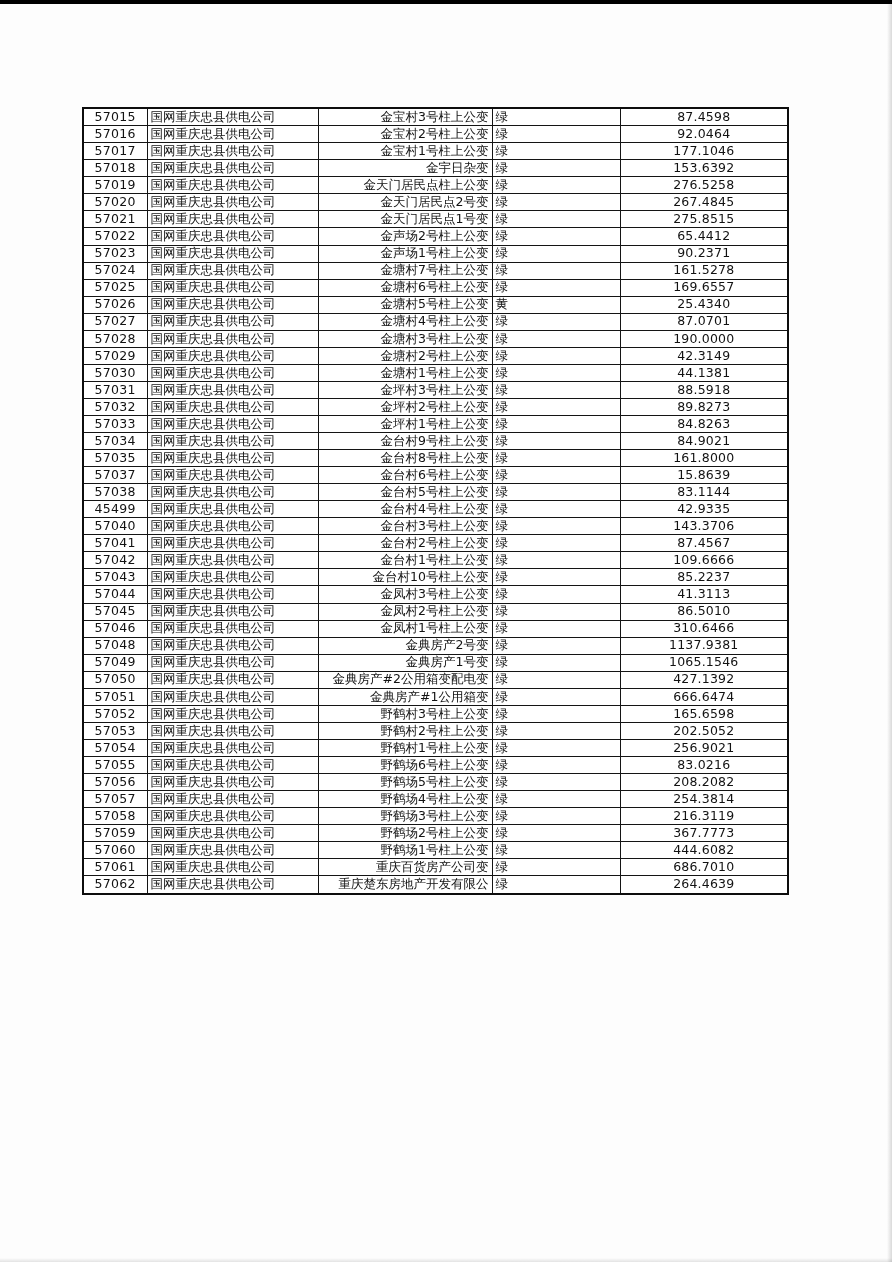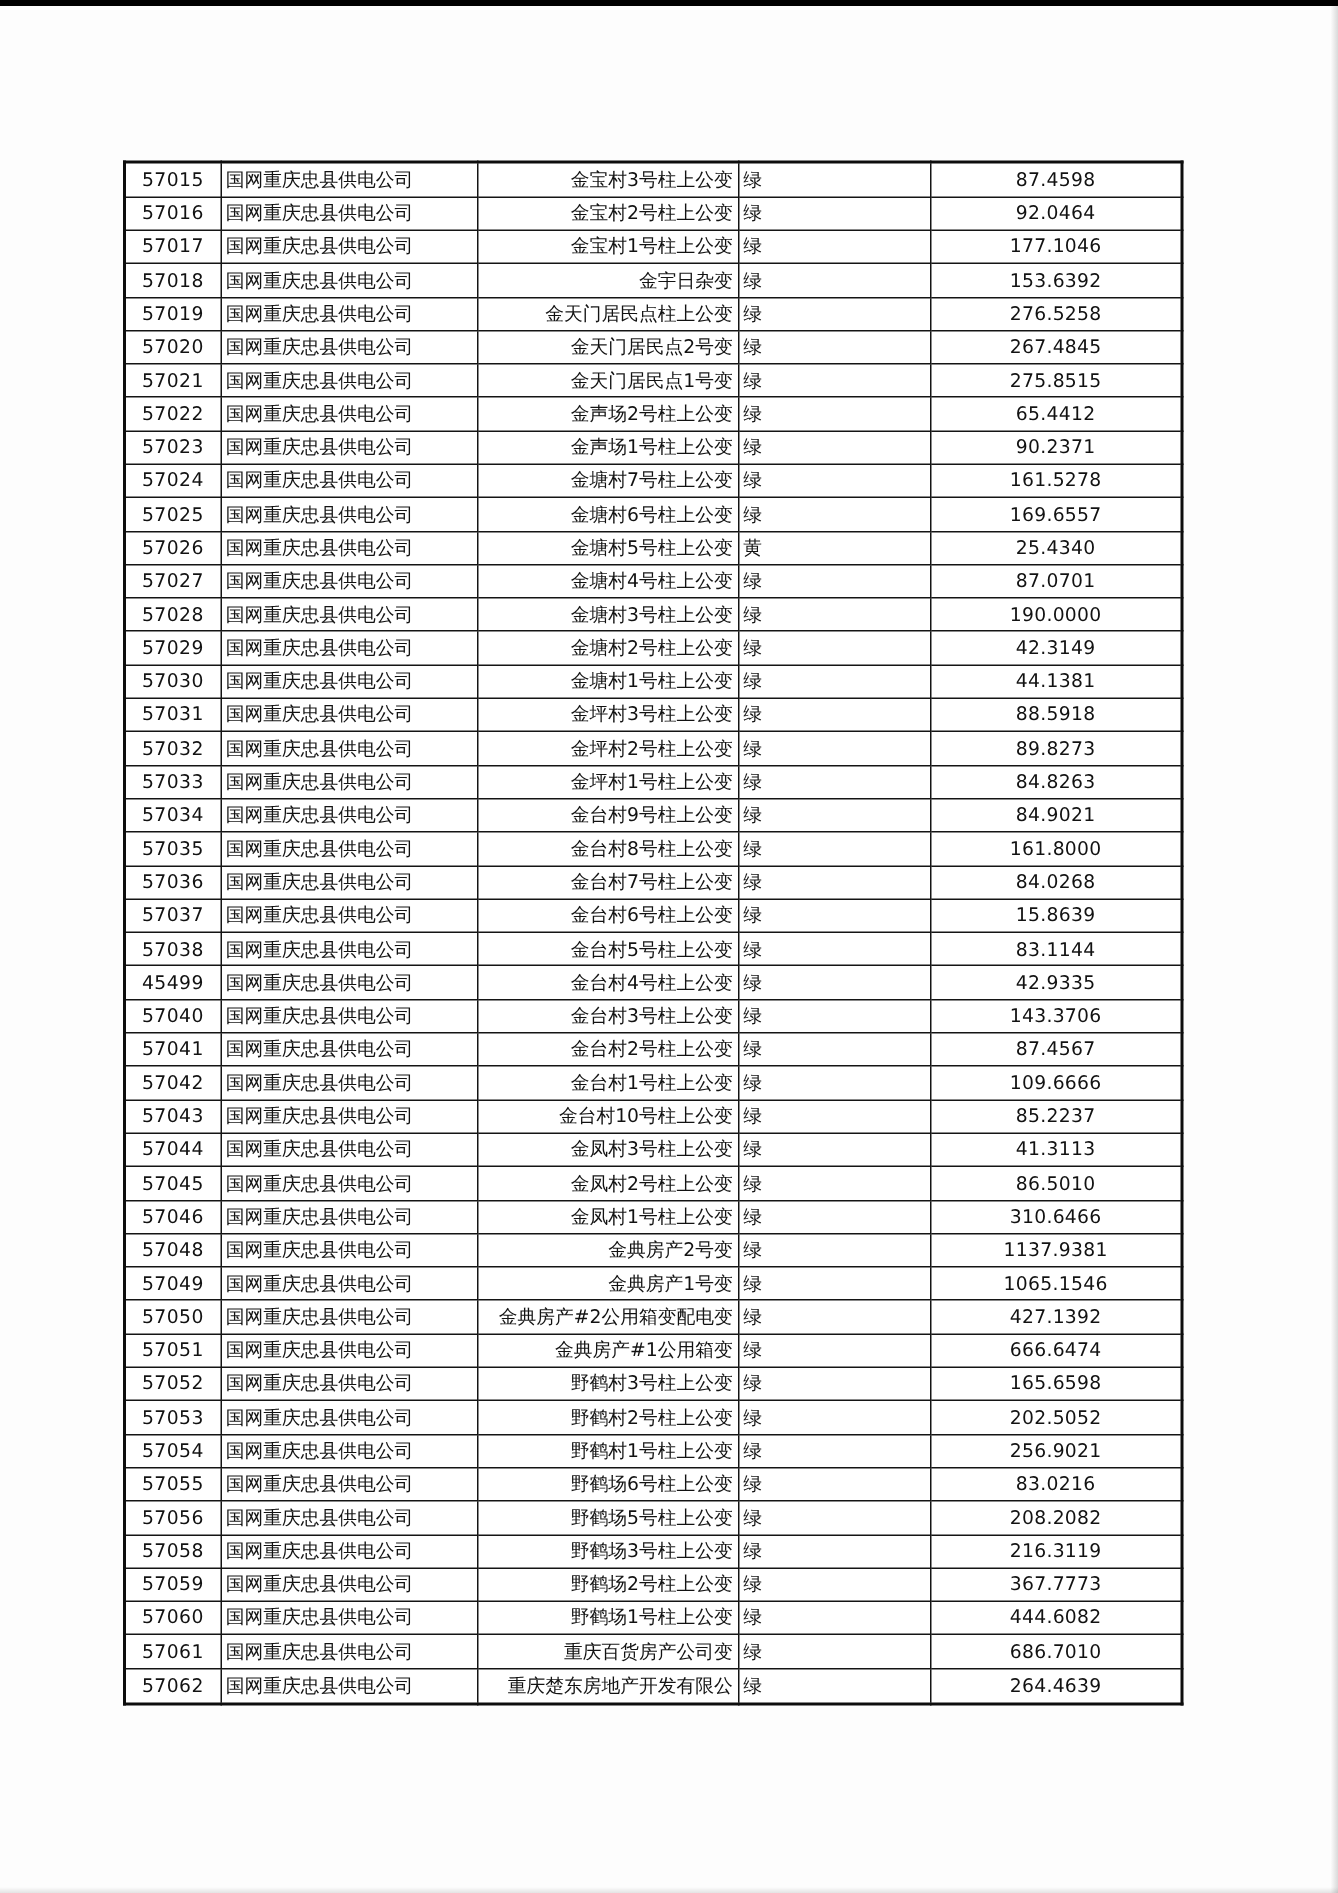--- a/index.html
+++ b/index.html
@@ -27,21 +27,21 @@
     position: absolute;
     left: 0; bottom: 0;
     width: 892px; height: 4px;
     background: linear-gradient(to bottom, rgba(0,0,0,0), rgba(0,0,0,0.10));
   }
   table.grid {
     position: absolute;
     left: 82px;
     top: 107px;
     width: 705px;
-    height: 1030px;
+    height: 788px;
     border-collapse: collapse;
     table-layout: fixed;
     background: #ffffff;
     border: 2px solid #0d0d0d;
   }
   table.grid td {
     border: 1px solid #141414;
     color: #121212;
     font-size: 12.5px;
     line-height: 1;
@@ -213,27 +213,20 @@
     <td class="c-value">84.9021</td>
   </tr>
       <tr>
     <td class="c-id">57035</td>
     <td class="c-company">国网重庆忠县供电公司</td>
     <td class="c-name">金台村8号柱上公变</td>
     <td class="c-status">绿</td>
     <td class="c-value">161.8000</td>
   </tr>
       <tr>
-    <td class="c-id">57036</td>
-    <td class="c-company">国网重庆忠县供电公司</td>
-    <td class="c-name">金台村7号柱上公变</td>
-    <td class="c-status">绿</td>
-    <td class="c-value">84.0268</td>
-  </tr>
-      <tr>
     <td class="c-id">57037</td>
     <td class="c-company">国网重庆忠县供电公司</td>
     <td class="c-name">金台村6号柱上公变</td>
     <td class="c-status">绿</td>
     <td class="c-value">15.8639</td>
   </tr>
       <tr>
     <td class="c-id">57038</td>
     <td class="c-company">国网重庆忠县供电公司</td>
     <td class="c-name">金台村5号柱上公变</td>
@@ -351,20 +344,27 @@
     <td class="c-name">野鹤场6号柱上公变</td>
     <td class="c-status">绿</td>
     <td class="c-value">83.0216</td>
   </tr>
       <tr>
     <td class="c-id">57056</td>
     <td class="c-company">国网重庆忠县供电公司</td>
     <td class="c-name">野鹤场5号柱上公变</td>
     <td class="c-status">绿</td>
     <td class="c-value">208.2082</td>
+  </tr>
+      <tr>
+    <td class="c-id">57057</td>
+    <td class="c-company">国网重庆忠县供电公司</td>
+    <td class="c-name">野鹤场4号柱上公变</td>
+    <td class="c-status">绿</td>
+    <td class="c-value">254.3814</td>
   </tr>
       <tr>
     <td class="c-id">57058</td>
     <td class="c-company">国网重庆忠县供电公司</td>
     <td class="c-name">野鹤场3号柱上公变</td>
     <td class="c-status">绿</td>
     <td class="c-value">216.3119</td>
   </tr>
       <tr>
     <td class="c-id">57059</td>

